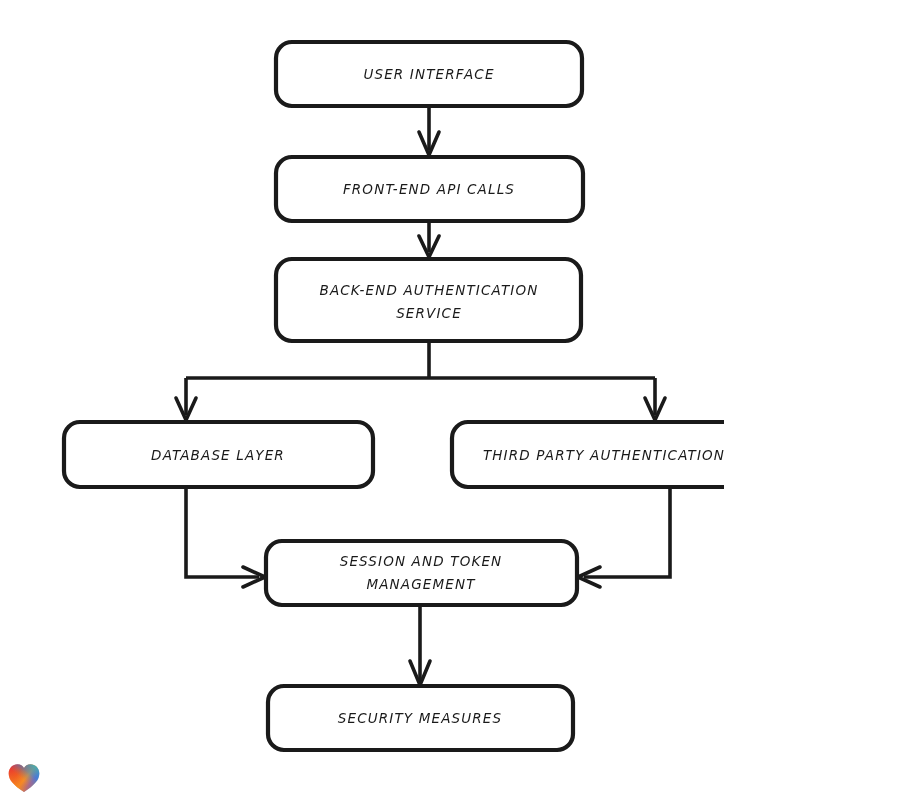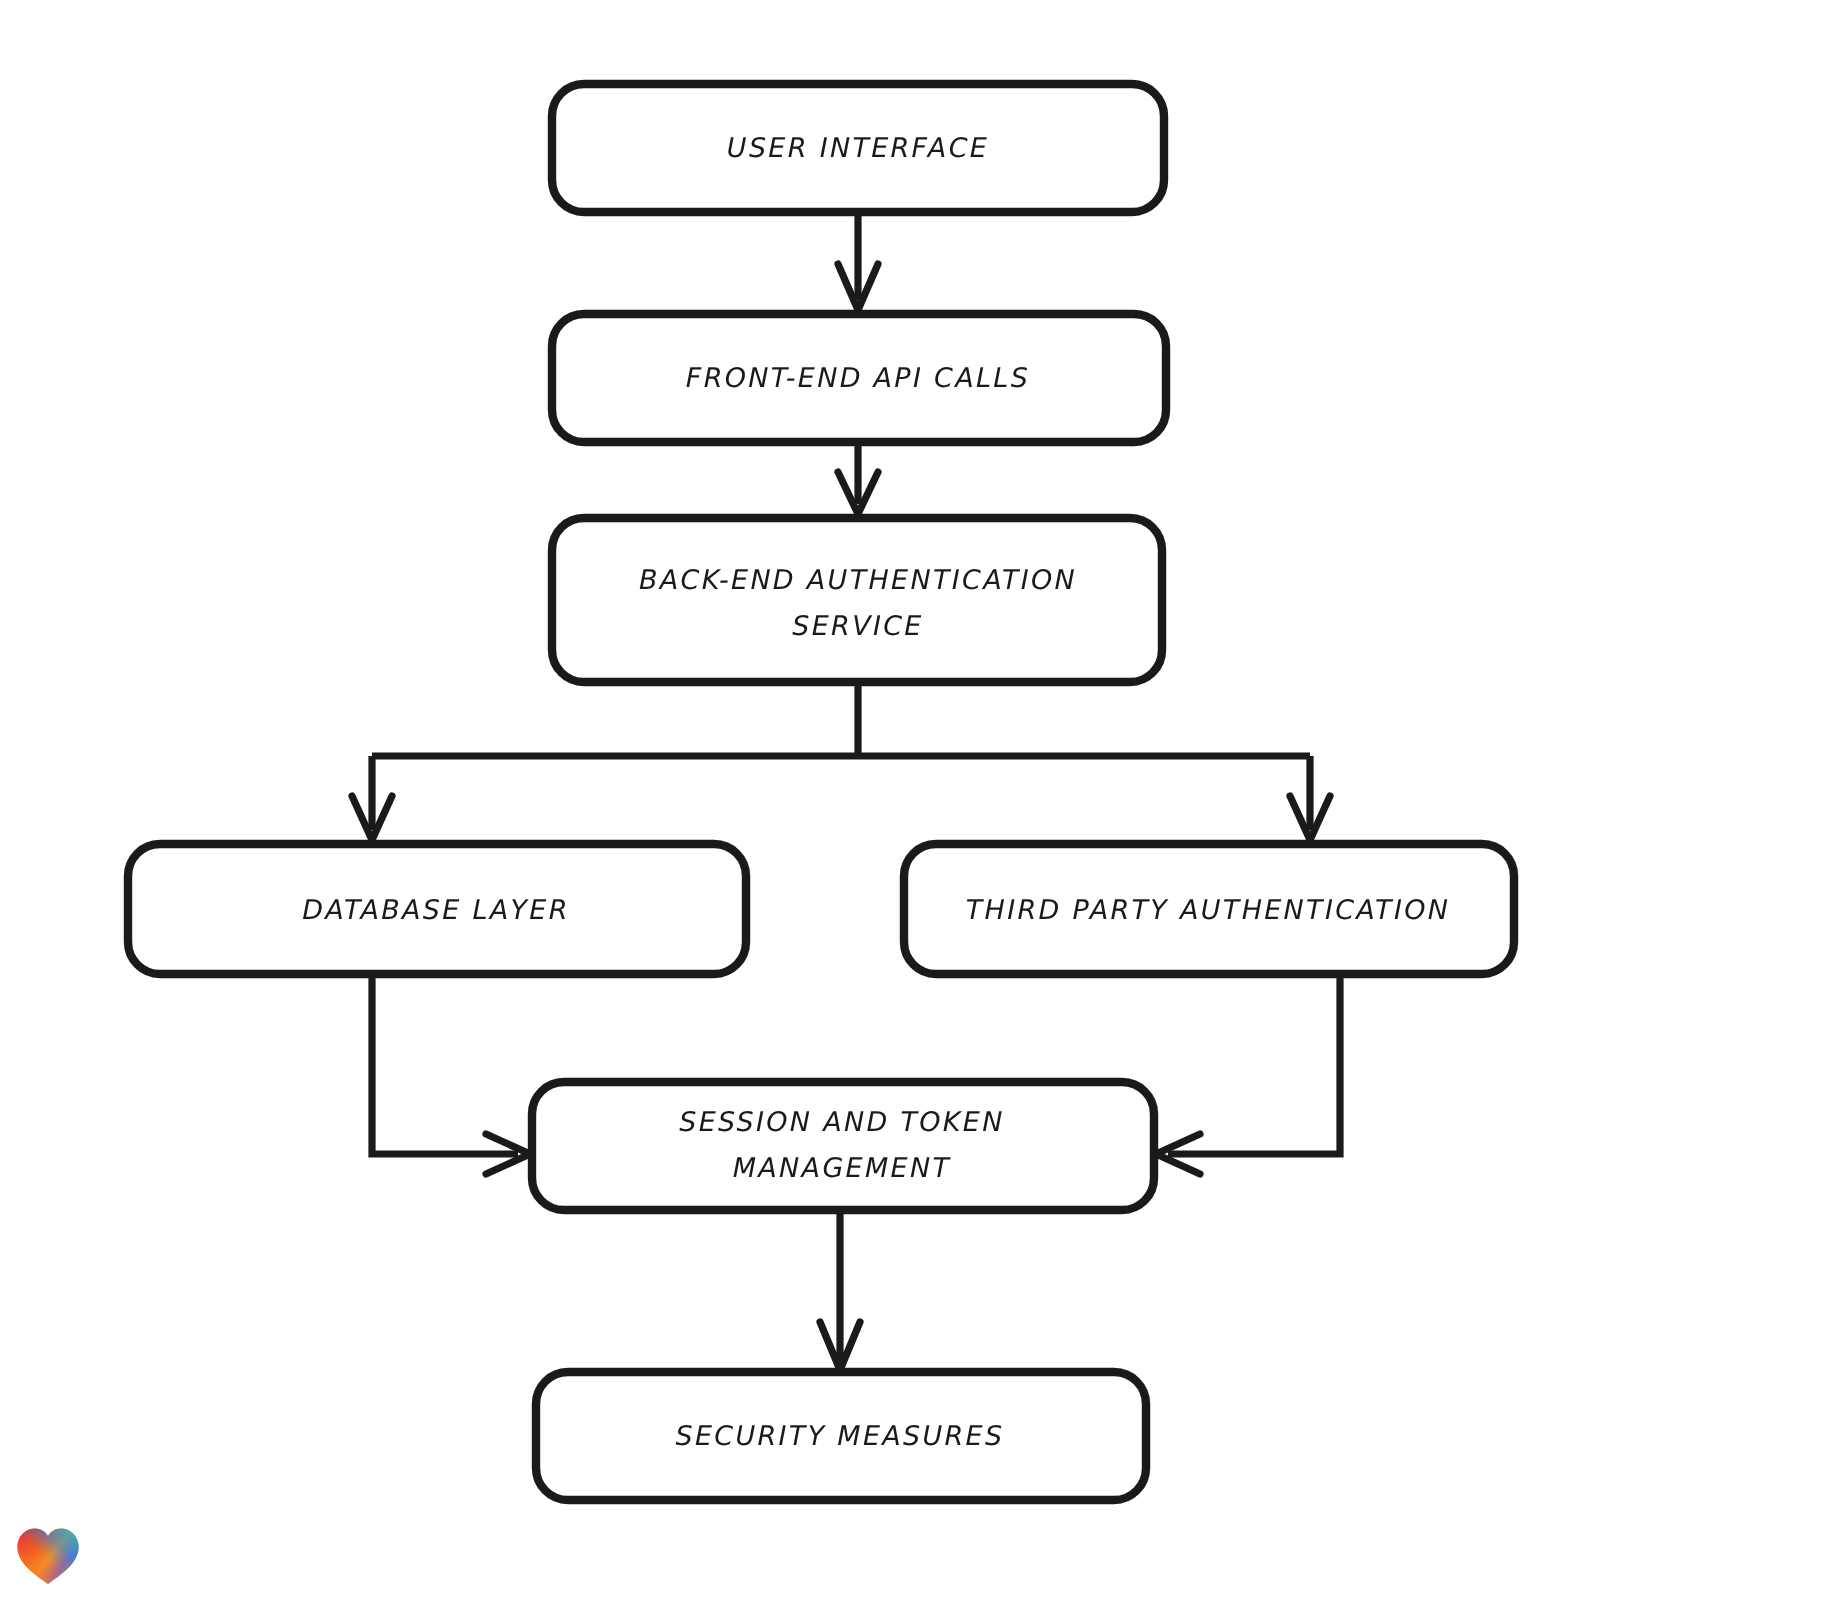--- a/index.html
+++ b/index.html
@@ -7,21 +7,20 @@
     padding: 0;
     background: #ffffff;
   }
   #canvas {
     position: relative;
     width: 724px;
     height: 810px;
     background: #ffffff;
     overflow: hidden;
     font-family: "DejaVu Sans", sans-serif;
-    padding-left: 36px;
   }
   #flow-svg {
     position: absolute;
     left: 0;
     top: 0;
     width: 911px;
     height: 810px;
   }
   .node-box {
     fill: #ffffff;

